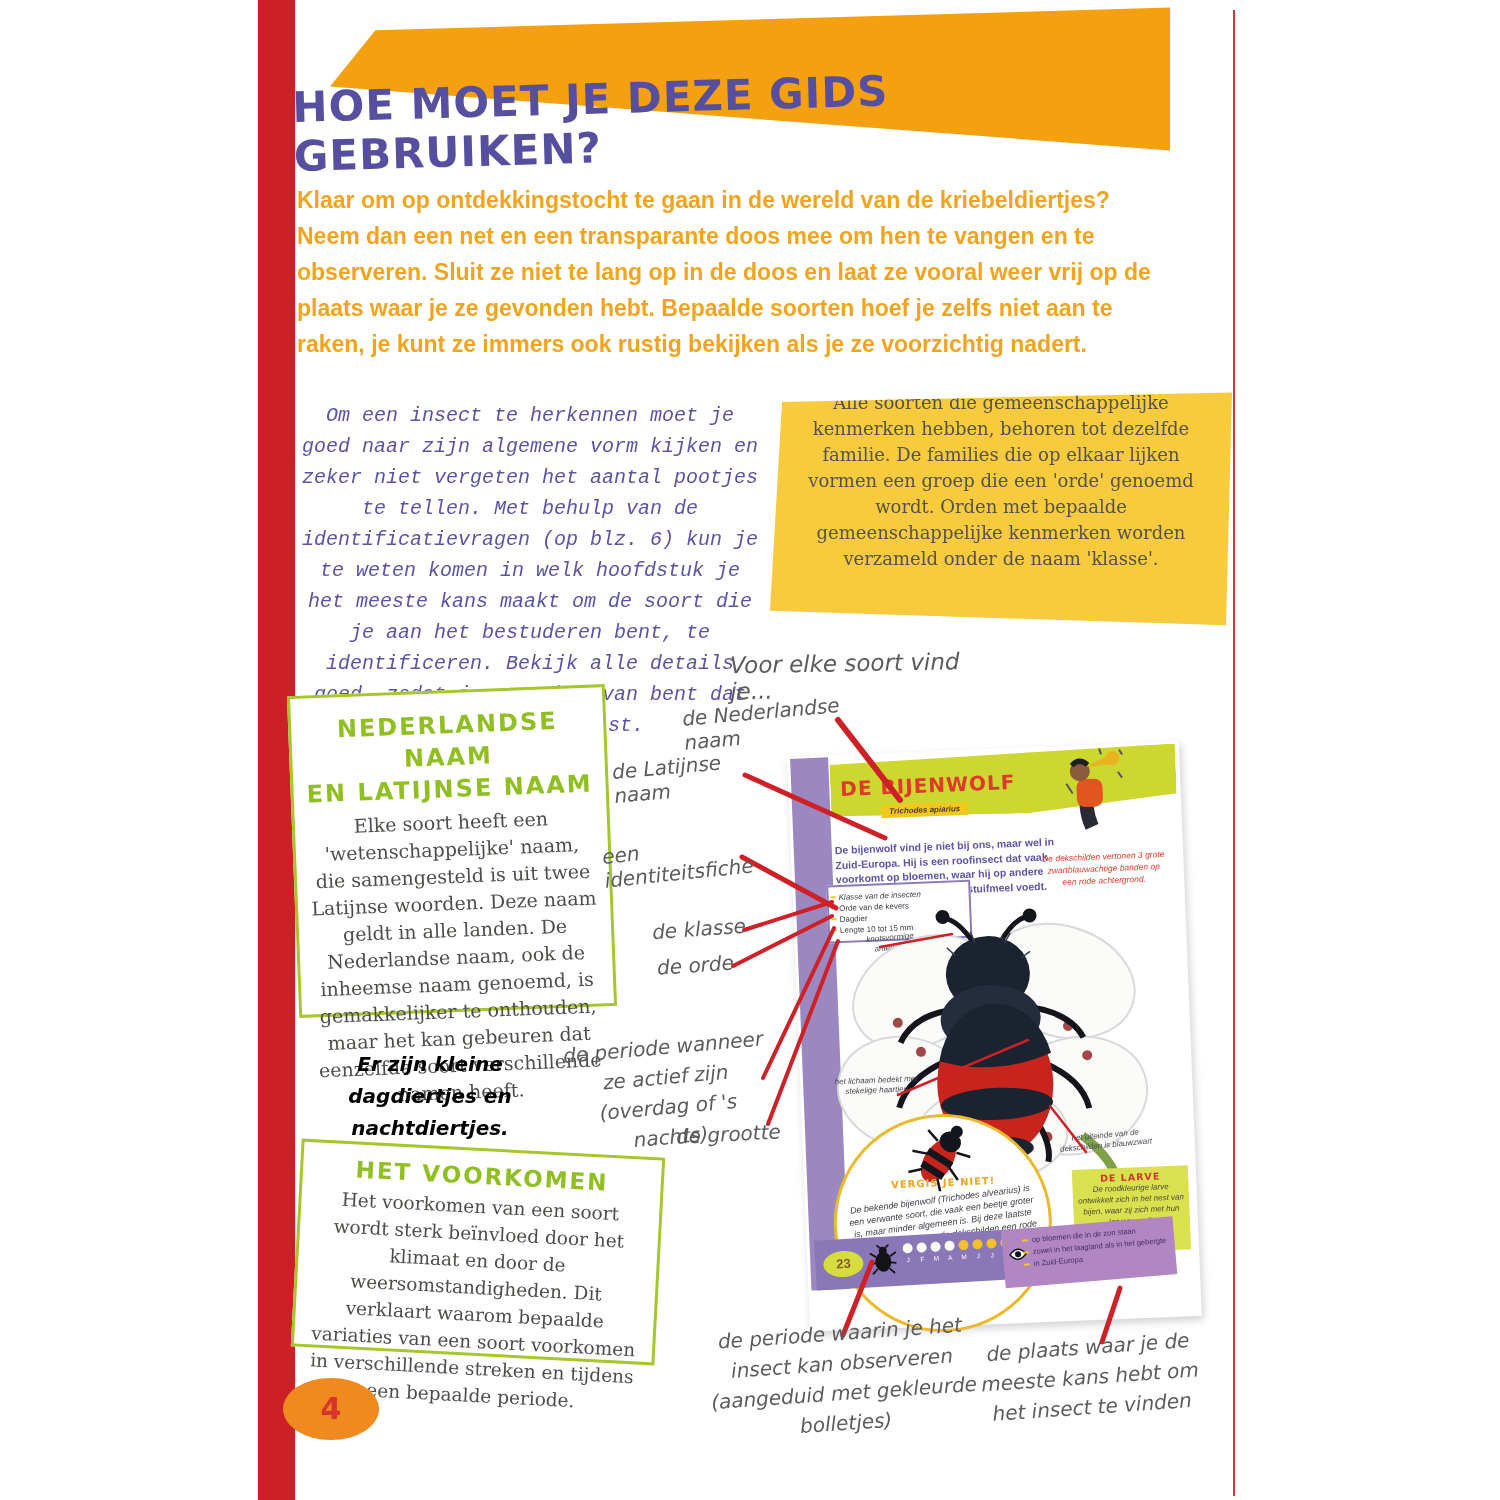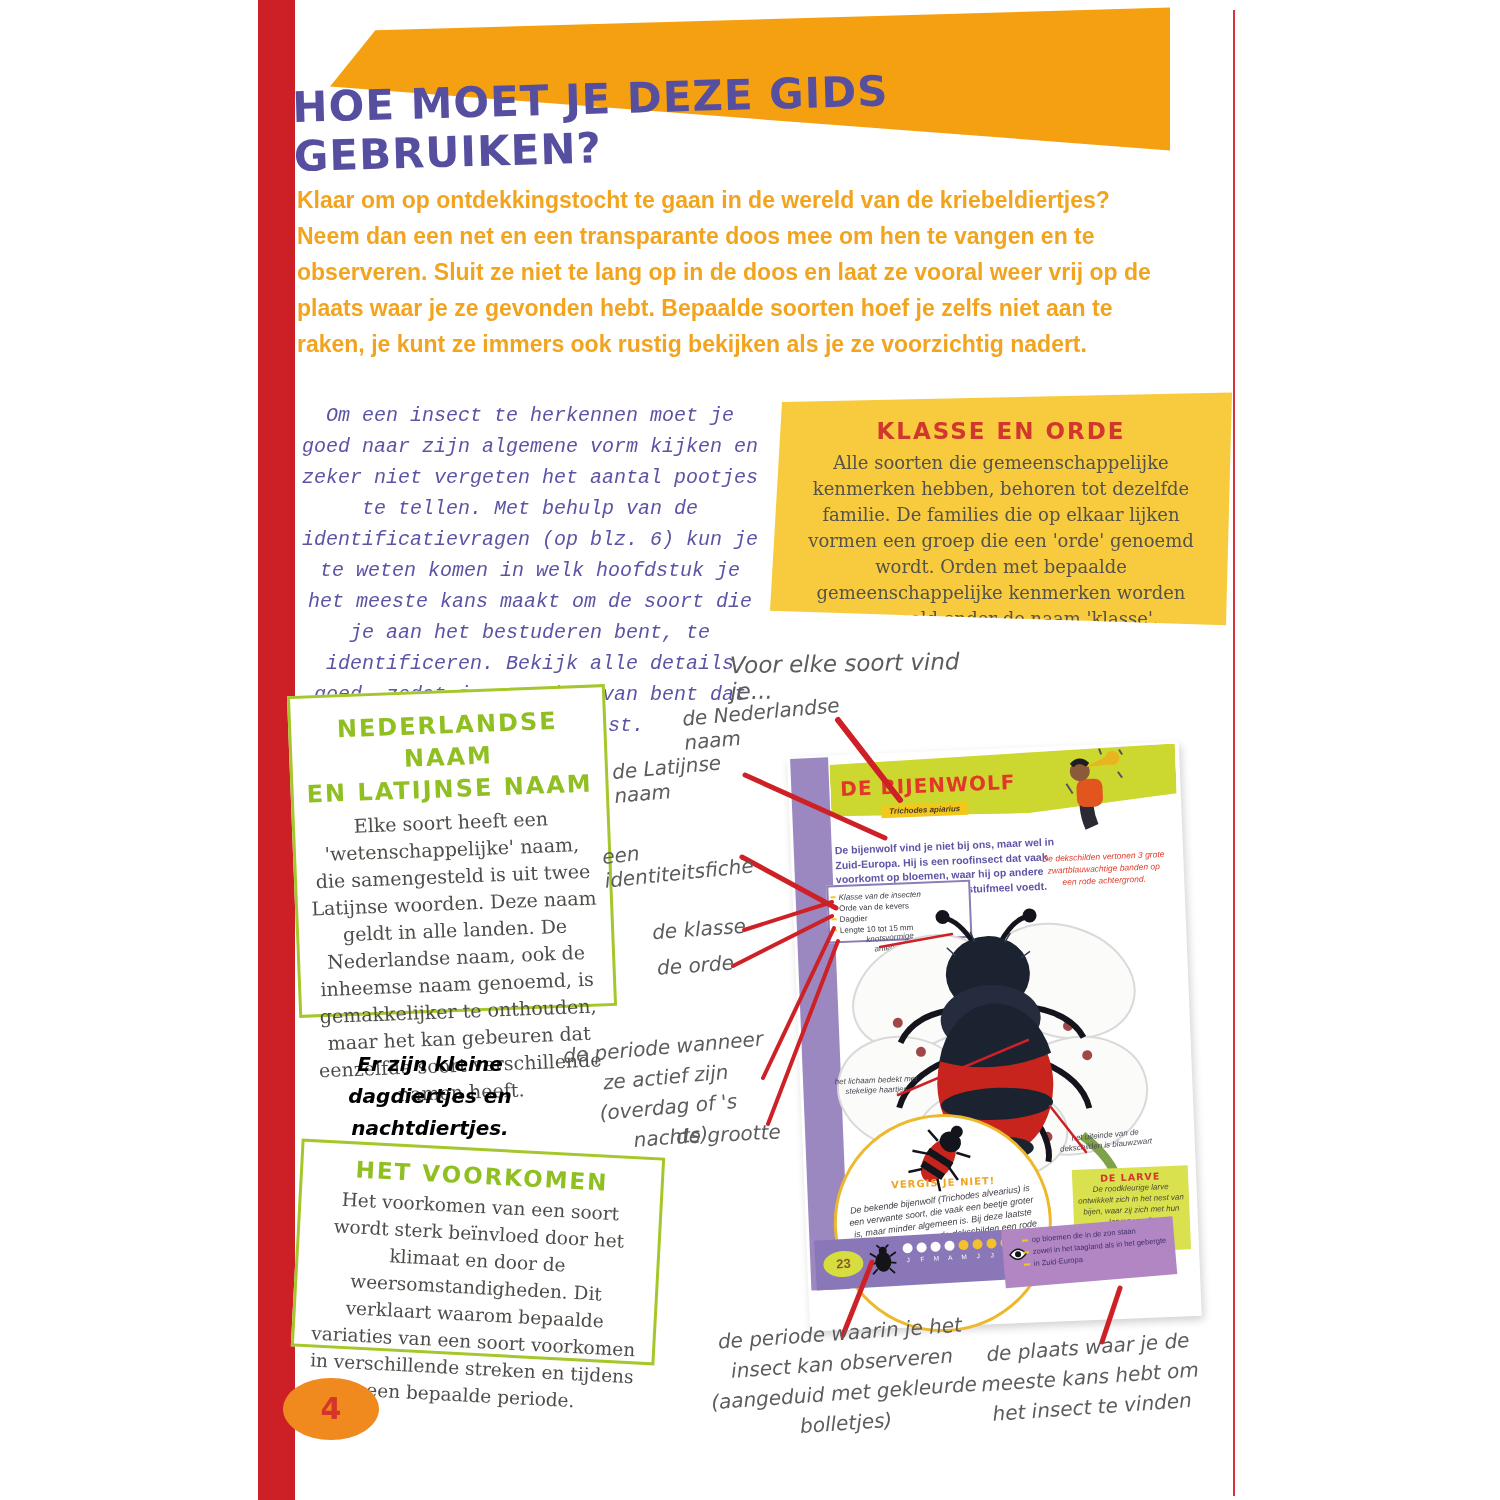--- a/index.html
+++ b/index.html
@@ -118,21 +118,20 @@
 <div class="abs left-bar"></div>
 <div class="abs fold-line"></div>
 
 <div class="abs banner"></div>
 <div class="abs page-title">HOE MOET JE DEZE GIDS GEBRUIKEN?</div>
 
 <div class="abs intro">Klaar om op ontdekkingstocht te gaan in de wereld van de kriebeldiertjes? Neem dan een net en een transparante doos mee om hen te vangen en te observeren. Sluit ze niet te lang op in de doos en laat ze vooral weer vrij op de plaats waar je ze gevonden hebt. Bepaalde soorten hoef je zelfs niet aan te raken, je kunt ze immers ook rustig bekijken als je ze voorzichtig nadert.</div>
 <div class="abs hand howto">Om een insect te herkennen moet je goed naar zijn algemene vorm kijken en zeker niet vergeten het aantal pootjes te tellen. Met behulp van de identificatievragen (op blz. 6) kun je te weten komen in welk hoofdstuk je het meeste kans maakt om de soort die je aan het bestuderen bent, te identificeren. Bekijk alle details goed, zodat je er zeker van bent dat je je niet vergist.</div>
 
 <div class="abs klasse-box">
-  <div class="klasse-title">KLASSE EN ORDE</div>
   <div class="klasse-body">Alle soorten die gemeenschappelijke kenmerken hebben, behoren tot dezelfde familie. De families die op elkaar lijken vormen een groep die een 'orde' genoemd wordt. Orden met bepaalde gemeenschappelijke kenmerken worden verzameld onder de naam 'klasse'.</div>
 </div>
 
 <div class="abs naam-box">
   <div class="green-title">
     <span>NEDERLANDSE NAAM</span><br>
     <span>EN LATIJNSE NAAM</span>
   </div>
   <div class="serif-body">Elke soort heeft een 'wetenschappelijke' naam, die samengesteld is uit twee Latijnse woorden. Deze naam geldt in alle landen. De Nederlandse naam, ook de inheemse naam genoemd, is gemakkelijker te onthouden, maar het kan gebeuren dat eenzelfde soort verschillende namen heeft.</div>
 </div>

